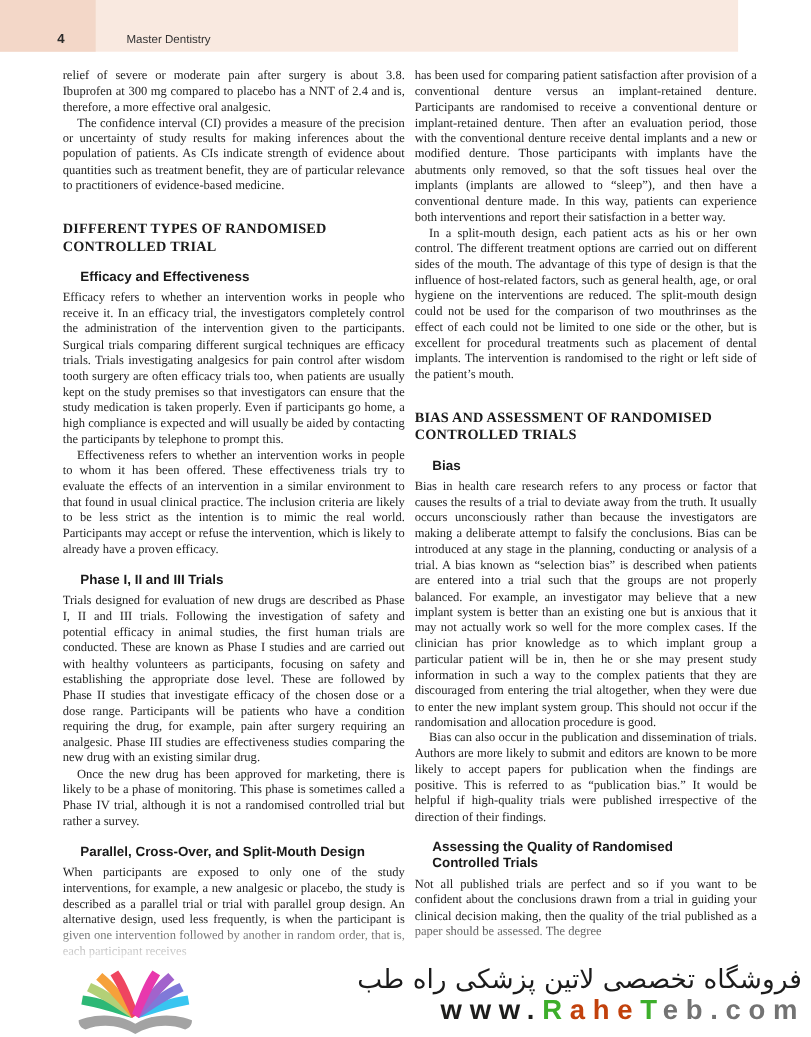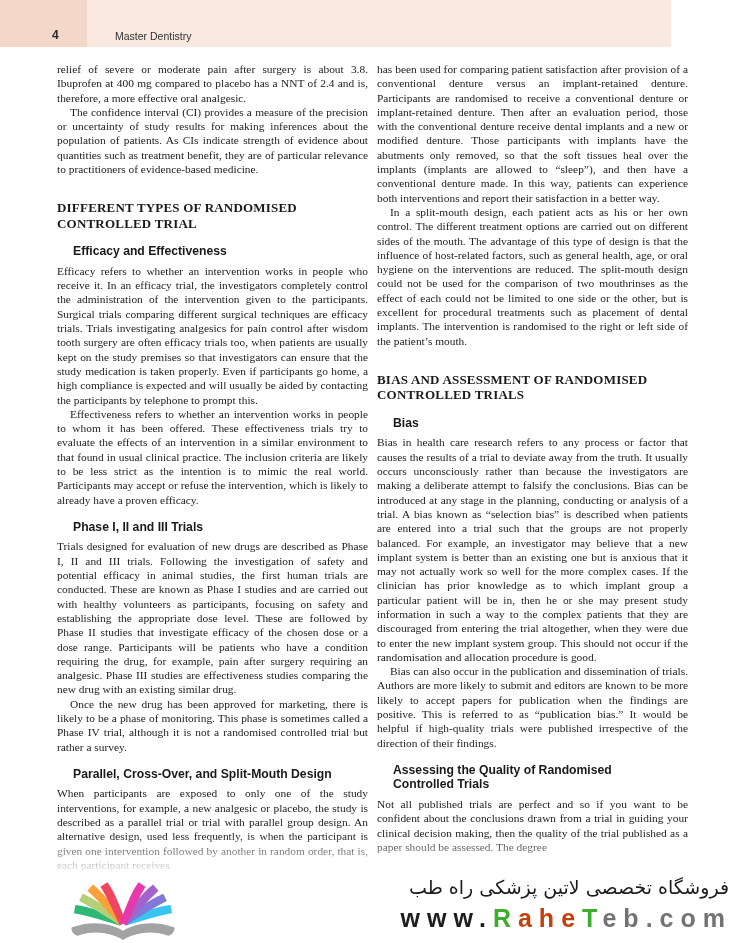--- a/index.html
+++ b/index.html
@@ -24,35 +24,35 @@
     line-height:15.5px;color:#1a1a1a;margin:24px 0 10px 0;white-space:pre-line;letter-spacing:.2px;}
   .sub{font-family:"Liberation Sans",sans-serif;font-weight:bold;font-size:12.2px;
     line-height:14.5px;color:#1a1a1a;margin:13px 0 5px 16px;white-space:pre-line;}
   
   .fade{position:absolute;left:0;top:836px;width:737px;height:50px;
     background:linear-gradient(to bottom, rgba(255,255,255,0), #ffffff 78%);pointer-events:none;}
   .footer-white{position:absolute;left:0;top:880px;width:737px;height:63px;background:#ffffff;}
   
   .logo{position:absolute;left:60px;top:874px;width:126px;height:68px;}
   .persian-line{position:absolute;right:8px;top:876px;direction:rtl;
-    font-family:"DejaVu Sans",sans-serif;font-size:19px;color:#1c1c1c;}
+    font-family:"DejaVu Sans",sans-serif;font-size:24px;color:#1c1c1c;}
   .site-url{position:absolute;right:5px;top:904px;font-family:"Liberation Sans",sans-serif;
     font-size:25px;font-weight:bold;letter-spacing:7px;color:#1d1d1b;cursor:pointer;}
 </style>
 </head>
 <body>
 
 <div class="header-bar">
   <div class="header-accent"></div>
   <div class="page-number">4</div>
   <div class="book-title">Master Dentistry</div>
 </div>
 
 <div class="col col-left" id="col-left">
-    <div class="p">relief of severe or moderate pain after surgery is about 3.8. Ibuprofen at 400 mg compared to placebo has a NNT of 2.4 and is, therefore, a more effective oral analgesic.</div>
+    <div class="p">relief of severe or moderate pain after surgery is about 3.8. Ibuprofen at 300 mg compared to placebo has a NNT of 2.4 and is, therefore, a more effective oral analgesic.</div>
     <div class="p indent">The confidence interval (CI) provides a measure of the precision or uncertainty of study results for making inferences about the population of patients. As CIs indicate strength of evidence about quantities such as treatment benefit, they are of particular relevance to practitioners of evidence-based medicine.</div>
     <div class="section">DIFFERENT TYPES OF RANDOMISED
 CONTROLLED TRIAL</div>
     <div class="sub">Efficacy and Effectiveness</div>
     <div class="p">Efficacy refers to whether an intervention works in people who receive it. In an efficacy trial, the investigators completely control the administration of the intervention given to the participants. Surgical trials comparing different surgical techniques are efficacy trials. Trials investigating analgesics for pain control after wisdom tooth surgery are often efficacy trials too, when patients are usually kept on the study premises so that investigators can ensure that the study medication is taken properly. Even if participants go home, a high compliance is expected and will usually be aided by contacting the participants by telephone to prompt this.</div>
     <div class="p indent">Effectiveness refers to whether an intervention works in people to whom it has been offered. These effectiveness trials try to evaluate the effects of an intervention in a similar environment to that found in usual clinical practice. The inclusion criteria are likely to be less strict as the intention is to mimic the real world. Participants may accept or refuse the intervention, which is likely to already have a proven efficacy.</div>
     <div class="sub">Phase I, II and III Trials</div>
     <div class="p">Trials designed for evaluation of new drugs are described as Phase I, II and III trials. Following the investigation of safety and potential efficacy in animal studies, the first human trials are conducted. These are known as Phase I studies and are carried out with healthy volunteers as participants, focusing on safety and establishing the appropriate dose level. These are followed by Phase II studies that investigate efficacy of the chosen dose or a dose range. Participants will be patients who have a condition requiring the drug, for example, pain after surgery requiring an analgesic. Phase III studies are effectiveness studies comparing the new drug with an existing similar drug.</div>
     <div class="p indent">Once the new drug has been approved for marketing, there is likely to be a phase of monitoring. This phase is sometimes called a Phase IV trial, although it is not a randomised controlled trial but rather a survey.</div>
     <div class="sub">Parallel, Cross-Over, and Split-Mouth Design</div>

